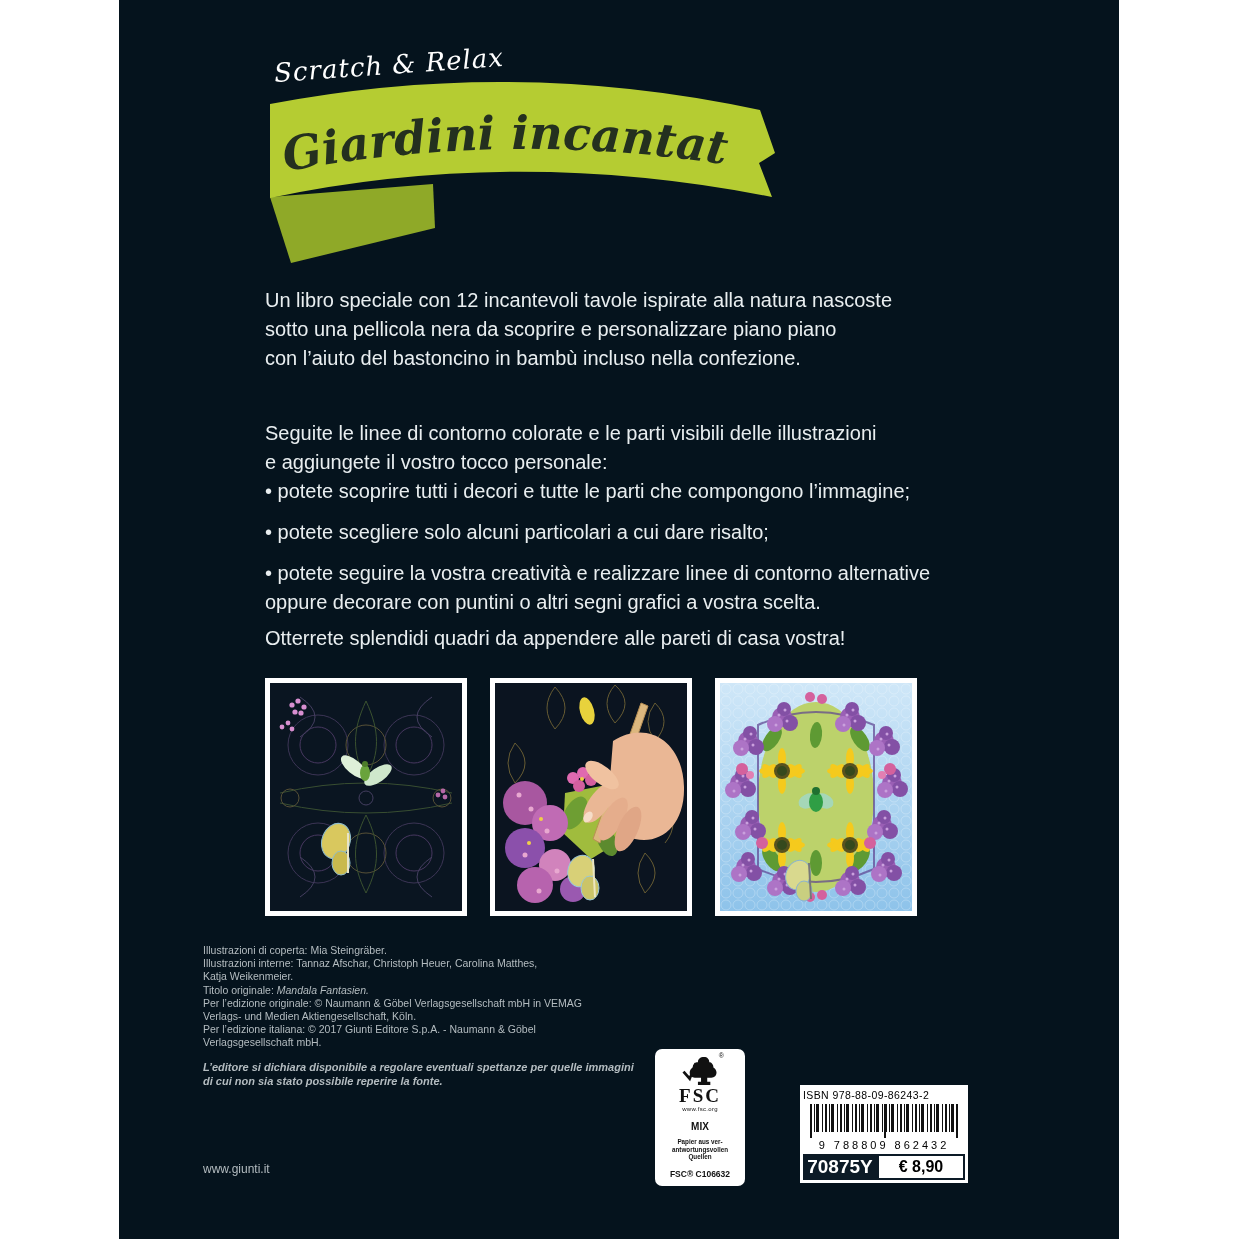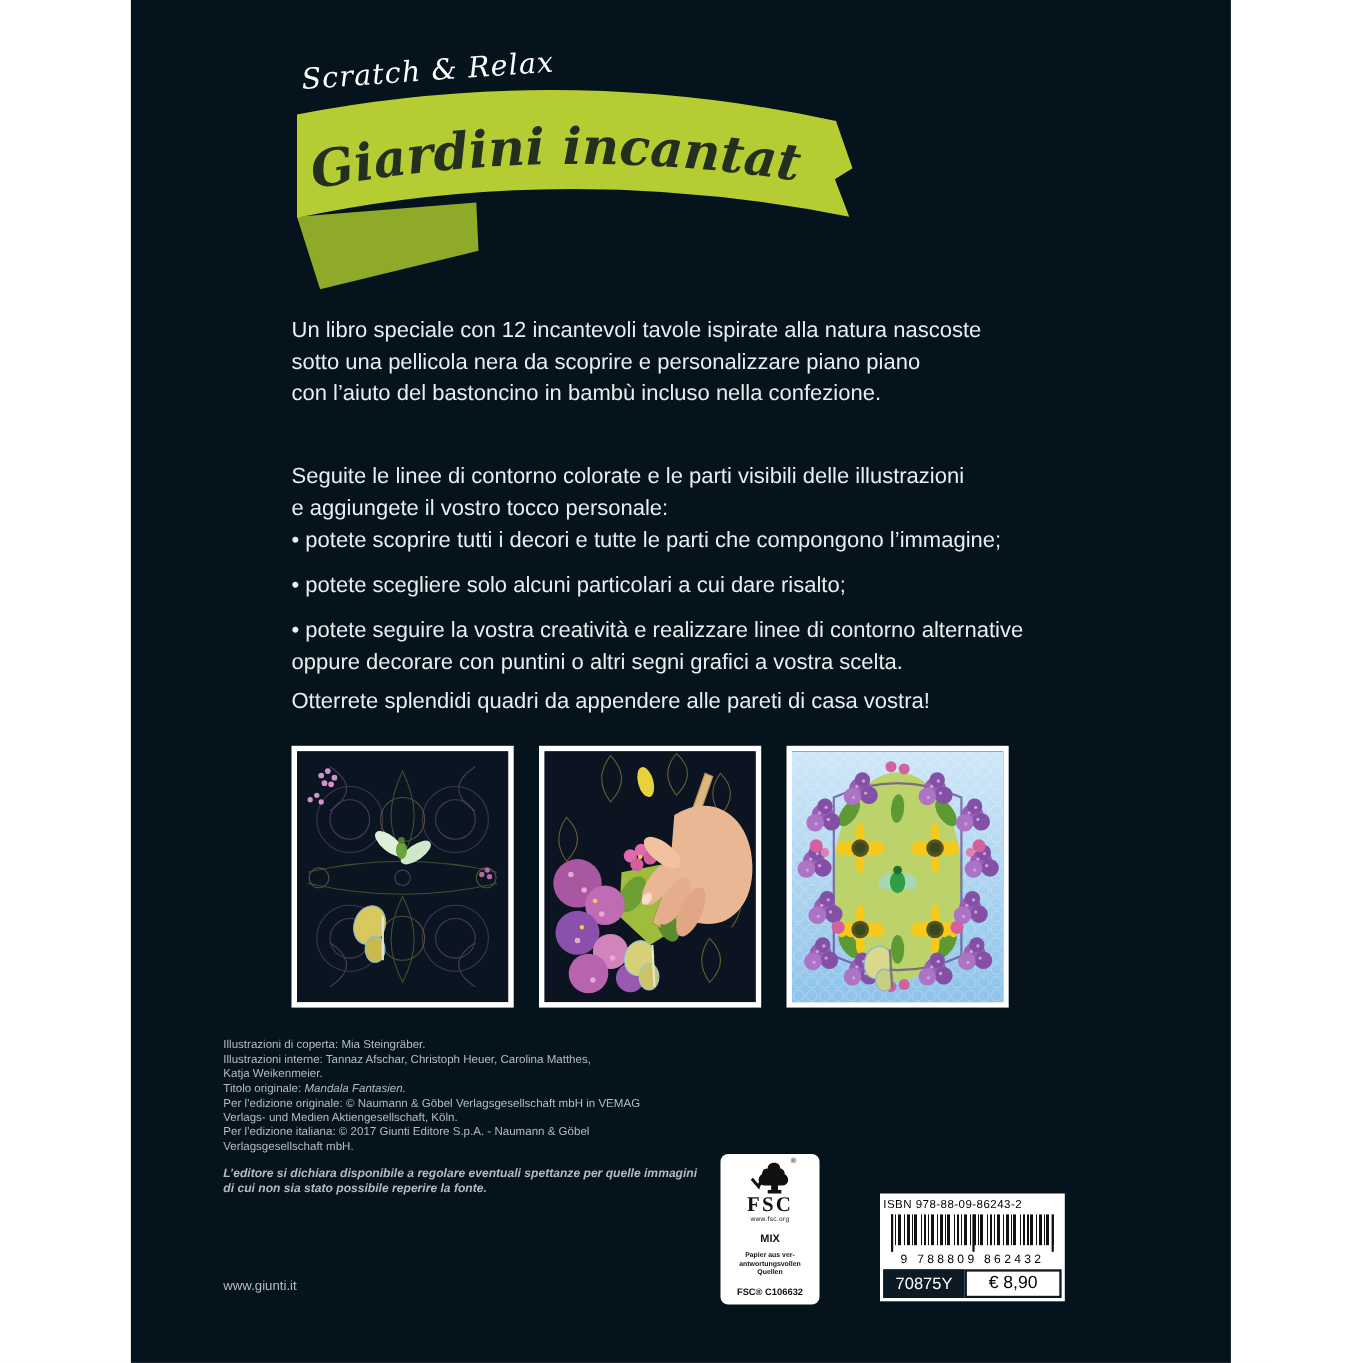--- a/index.html
+++ b/index.html
@@ -53,23 +53,23 @@
   
   .barcode{position:absolute;left:681px;top:1085px;width:168px;background:#ffffff;
            padding:4px 3px 3px;box-sizing:border-box;color:#000;}
   .bc-isbn{font-size:10.5px;text-align:left;letter-spacing:.4px;}
   .bc-bars{position:relative;height:28px;margin:3px 7px 0;
      background:repeating-linear-gradient(90deg,#111 0 2px,#fff 2px 4px,#111 4px 5px,#fff 5px 6px,#111 6px 9px,#fff 9px 12px,#111 12px 13px,#fff 13px 15px);}
   .bc-bars .guard{position:absolute;top:0;width:2px;height:34px;background:#111;}
   .guard-l{left:0;} .guard-m{left:50%;} .guard-r{right:0;}
   .bc-digits{font-size:11px;letter-spacing:3px;text-align:center;margin-top:7px;}
   .bc-bottom{display:flex;height:26px;margin-top:3px;background:#0c1a26;}
-  .bc-code{width:74px;background:#0c1a26;color:#fff;font-weight:normal;font-size:15px;
+  .bc-code{width:74px;background:#0c1a26;color:#fff;font-weight:bold;font-size:19px;
            display:flex;align-items:center;justify-content:center;}
-  .bc-price{flex:1;background:#fff;border:2px solid #0c1a26;font-weight:normal;font-size:16px;
+  .bc-price{flex:1;background:#fff;border:2px solid #0c1a26;font-weight:bold;font-size:16px;
             display:flex;align-items:center;justify-content:center;}
 </style>
 </head>
 <body>
 
 <div class="page">
   <div class="cover">
 
     <svg class="ribbon-svg" width="540" height="230" viewBox="0 0 540 230">
       <polygon points="11,152 174,139 176,183 32,218" fill="#8fa928"></polygon>

